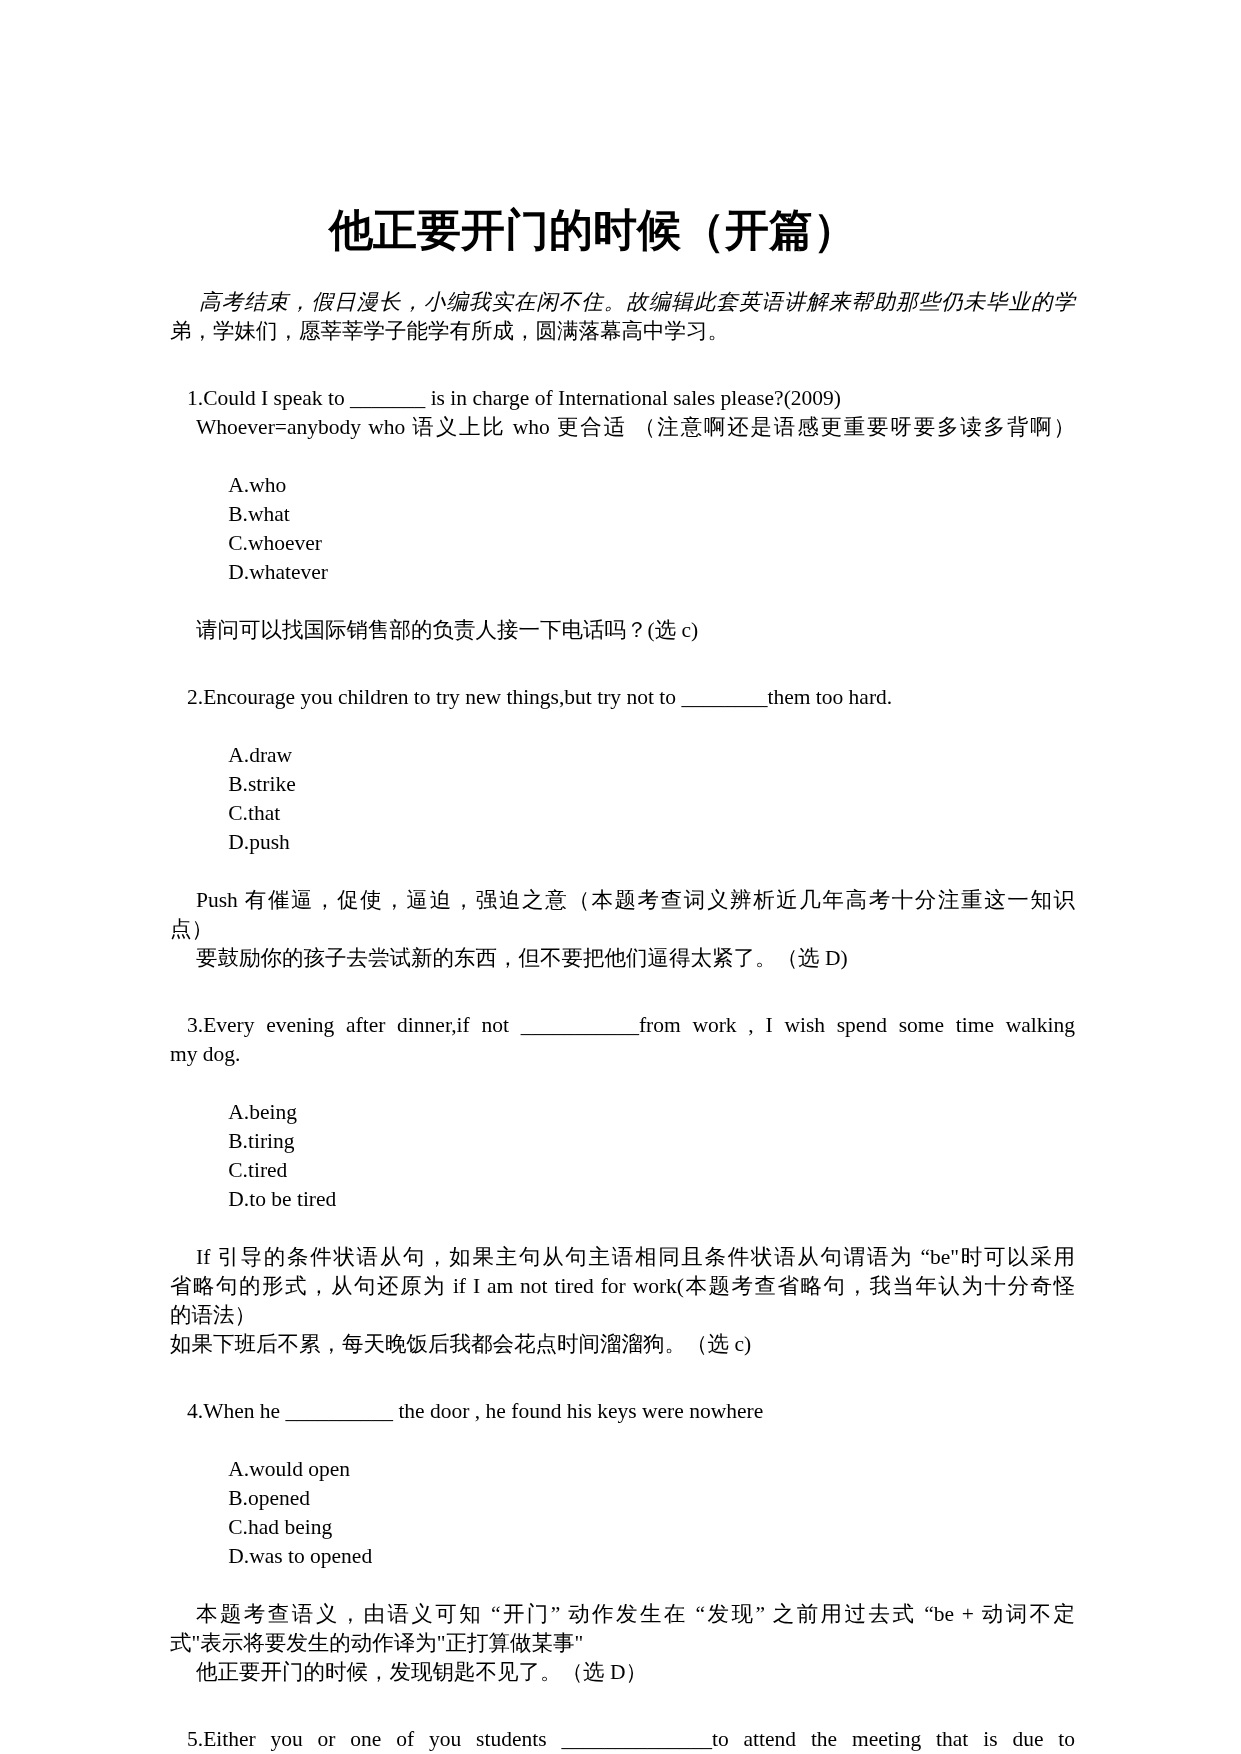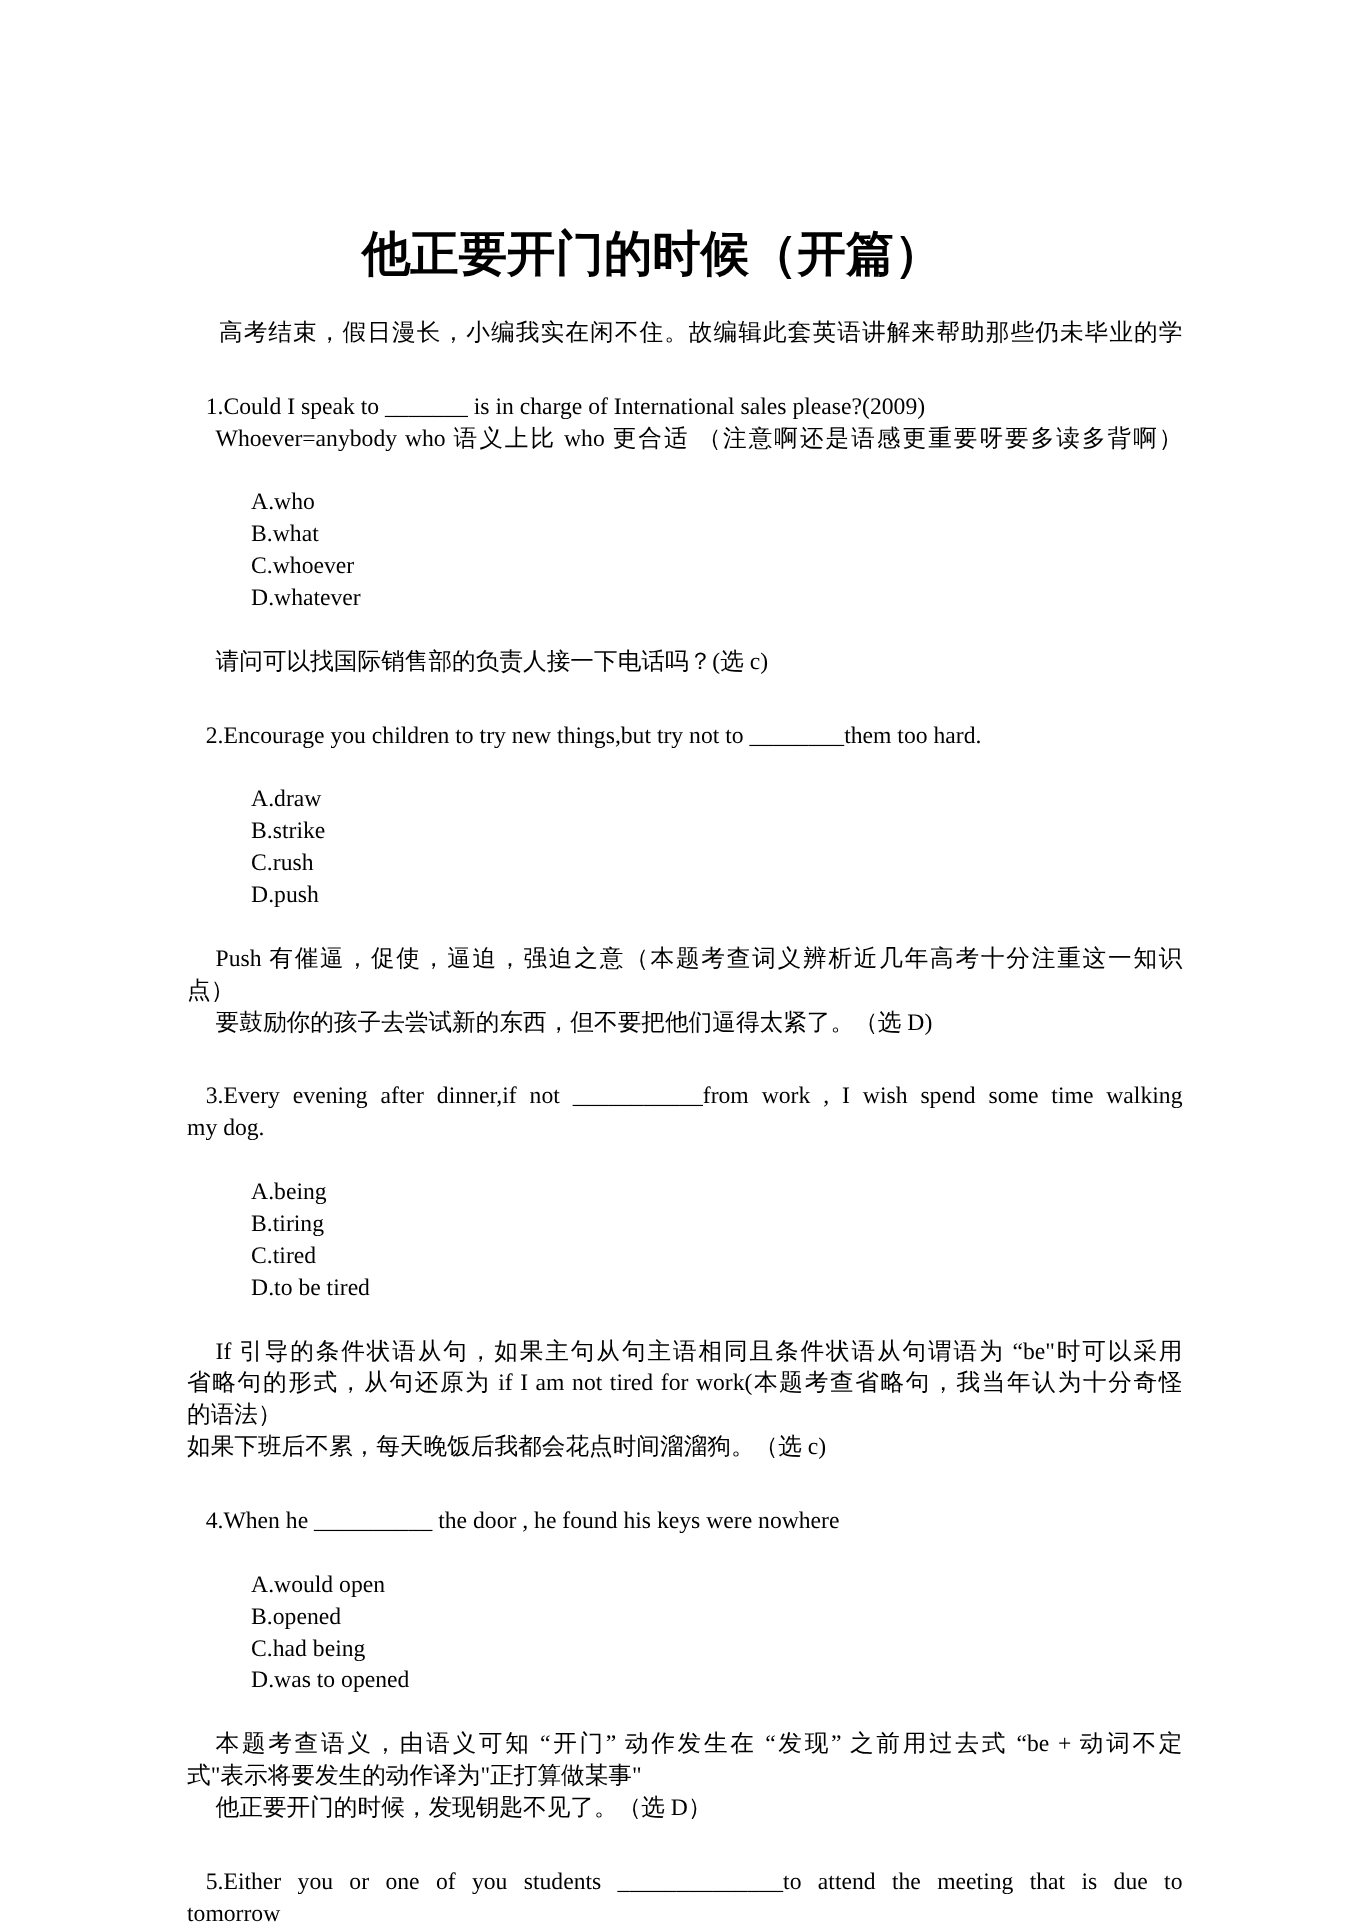--- a/index.html
+++ b/index.html
@@ -25,21 +25,21 @@
     margin: 0;
     padding-right: 59px;
   }
   .intro { margin-top: 32px; }
   .qblock { margin-top: 29px; }
   .ln {
     font-size: 21.5px;
     line-height: 29px;
     white-space: pre-wrap;
   }
-  .ind-p { padding-left: 29px; }   
+  .ind-p { padding-left: 29px; font-style: italic; }   
   .ind-s { padding-left: 17px; margin-top: 38px; }   
   .ind-o { padding-left: 26px; }   
   .just {
     text-align: justify;
     text-align-last: justify;
     white-space: normal;
   }
   .options .opt {
     display: inline-block;
     min-width: 160px;
@@ -49,40 +49,41 @@
 </style>
 </head>
 <body>
 
 <div class="page">
 
   <h1 class="title">他正要开门的时候（开篇）</h1>
 
   <div class="intro">
     <div class="ln ind-p just">高考结束，假日漫长，小编我实在闲不住。故编辑此套英语讲解来帮助那些仍未毕业的学</div>
+    <div class="ln">弟，学妹们，愿莘莘学子能学有所成，圆满落幕高中学习。</div>
   </div>
 
   <section class="qblock">
     <div class="ln ind-s">1.Could I speak to _______ is in charge of International sales please?(2009)</div>
     <div class="ln ind-o just">Whoever=anybody who 语义上比 who 更合适 （注意啊还是语感更重要呀要多读多背啊）</div>
     <div class="ln ind-o options">
       <span class="opt">A.who</span>
       <span class="opt">B.what</span>
       <span class="opt">C.whoever</span>
       <span class="opt">D.whatever</span>
     </div>
     <div class="ln ind-o">请问可以找国际销售部的负责人接一下电话吗？(选 c)</div>
   </section>
 
   <section class="qblock">
     <div class="ln ind-s">2.Encourage you children to try new things,but try not to ________them too hard.</div>
     <div class="ln ind-o options">
       <span class="opt">A.draw</span>
       <span class="opt">B.strike</span>
-      <span class="opt">C.rush</span>
+      <span class="opt">C.that</span>
       <span class="opt">D.push</span>
     </div>
     <div class="ln ind-o just">Push 有催逼，促使，逼迫，强迫之意（本题考查词义辨析近几年高考十分注重这一知识</div>
     <div class="ln">点）</div>
     <div class="ln ind-o">要鼓励你的孩子去尝试新的东西，但不要把他们逼得太紧了。（选 D)</div>
   </section>
 
   <section class="qblock">
     <div class="ln ind-s just">3.Every evening after dinner,if not ___________from work , I wish spend some time walking</div>
     <div class="ln">my dog.</div>

